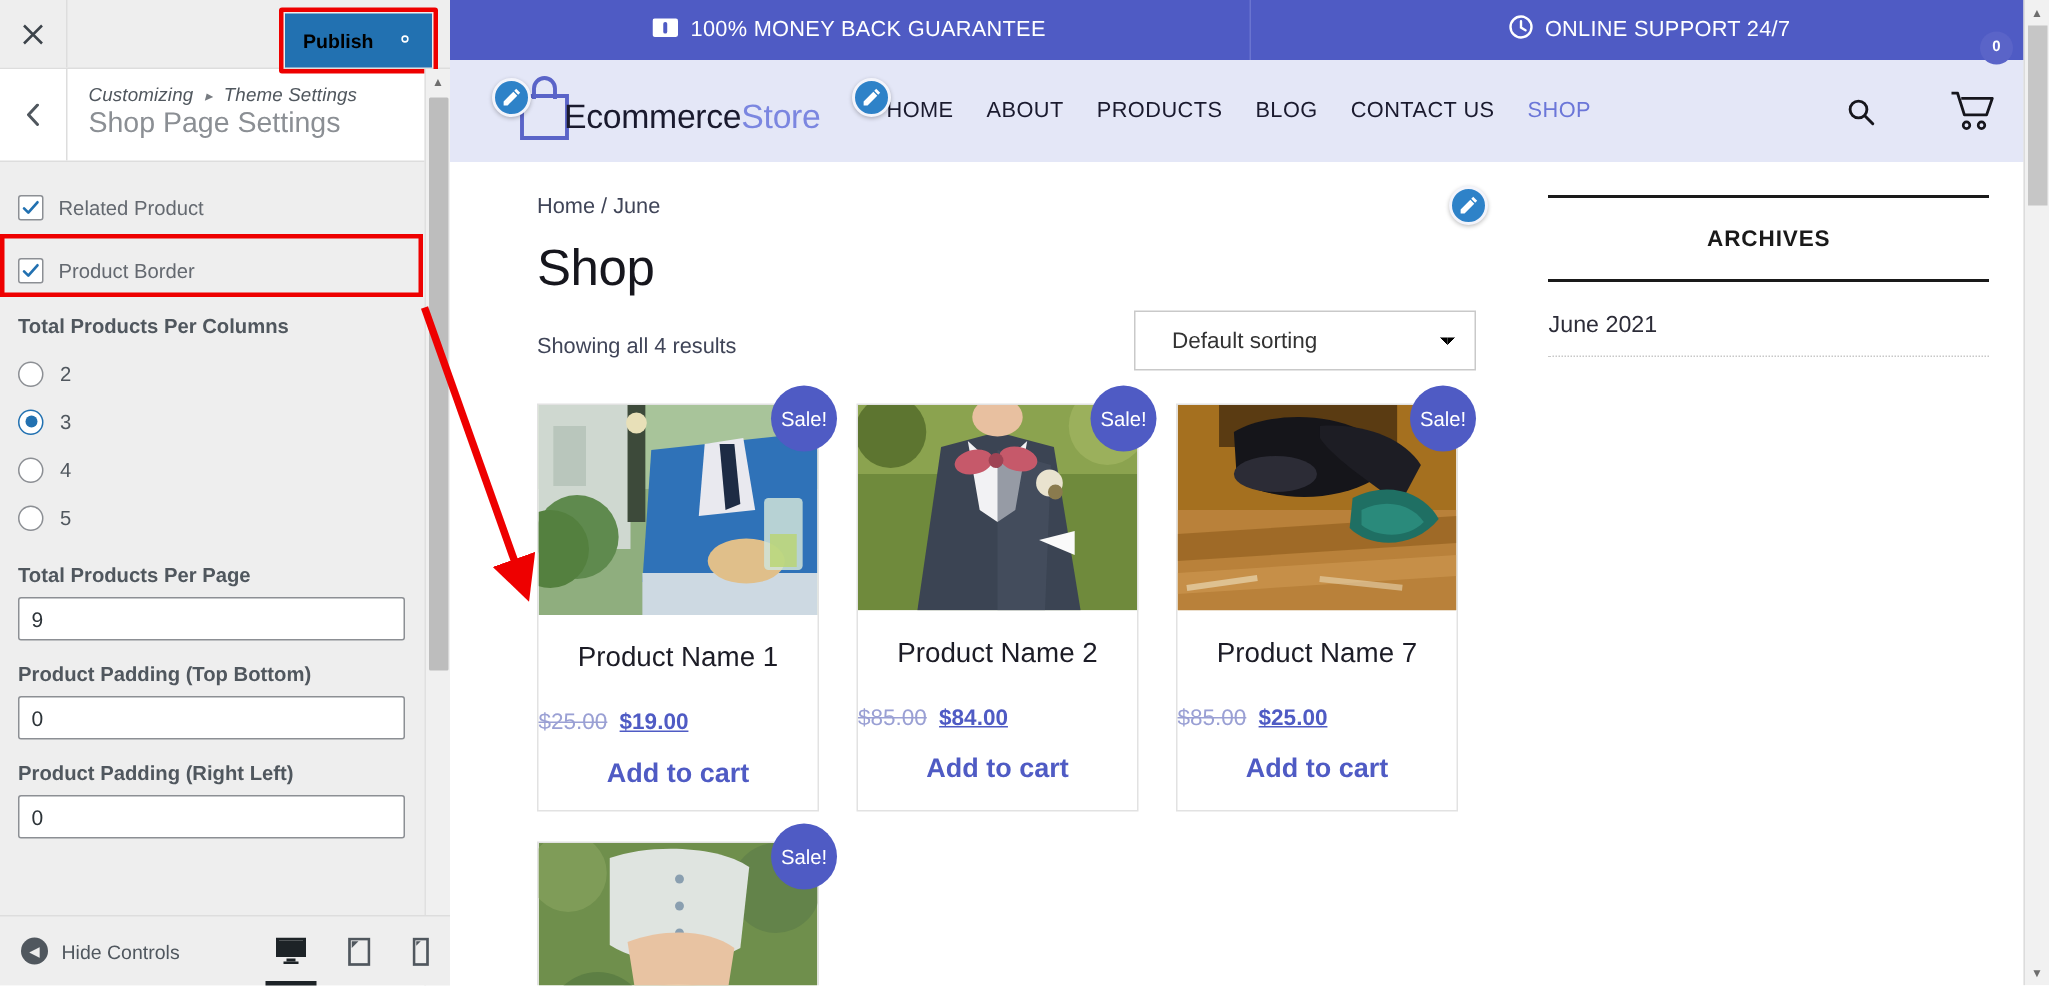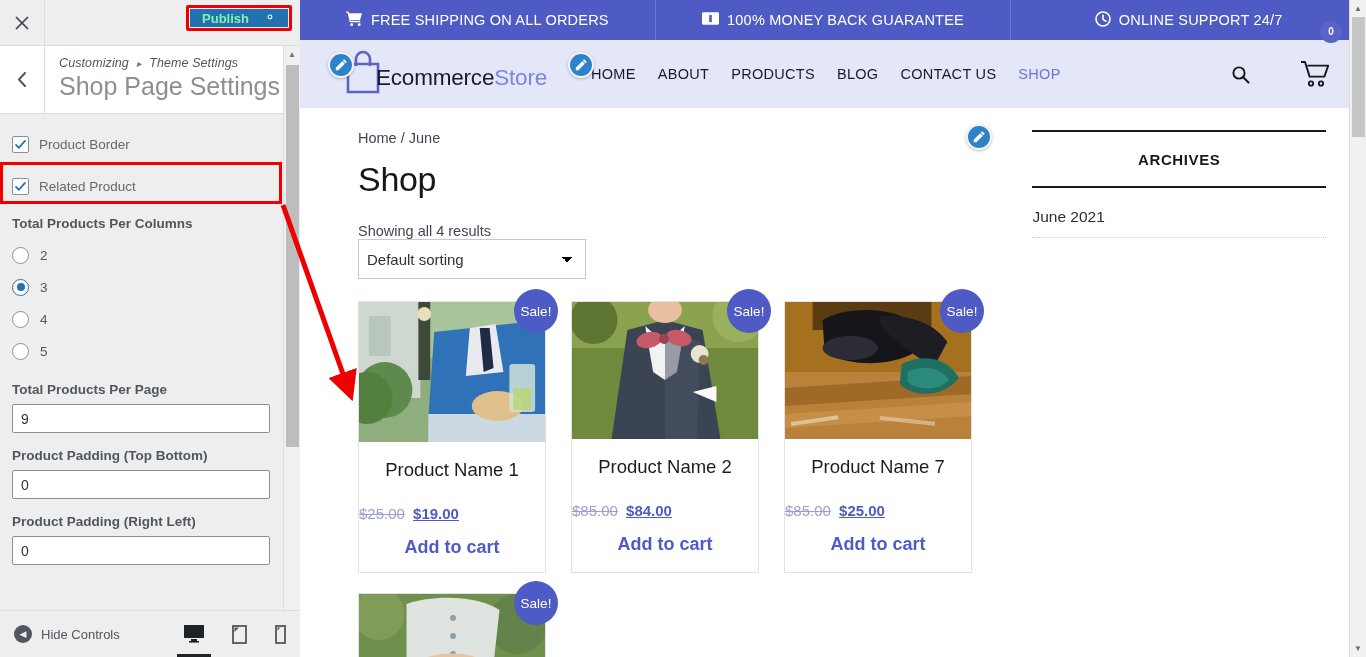--- a/index.html
+++ b/index.html
@@ -34,22 +34,22 @@
     cursor: pointer;
   }
   .cz-publish-wrap {
     position: absolute; right: 8px; top: 5px;
     border: 3px solid #ee0000;
     border-radius: 2px;
     padding: 1px;
   }
   .cz-publish {
     display: flex; align-items: center;
-    background: #2271b1; color: #86efac;
-    height: 18px; padding: 0 0 0 12px;
+    background: #2271b1; color: #000000;
+    height: 36px; padding: 0 0 0 12px;
     font-size: 13px; font-weight: bold;
     cursor: pointer;
   }
   .cz-publish .gear { margin: 0 11px 0 14px; font-size: 13px; }
 
   .cz-header {
     background: #fff;
     display: flex; align-items: stretch;
     border-bottom: 1px solid #ddd;
     min-height: 62px;
@@ -57,21 +57,21 @@
   .cz-back {
     width: 45px;
     display: flex; align-items: center; justify-content: center;
     color: #50575e; font-size: 17px; font-weight: bold;
     border-right: 1px solid #ddd;
     cursor: pointer;
   }
   .cz-titles { padding: 10px 14px 12px 14px; }
   .cz-crumb { font-size: 12.5px; color: #50575e; letter-spacing: .1px; font-style: italic; }
   .cz-crumb .sep { margin: 0 4px; font-size: 10px; color: #787c82; }
-  .cz-panel-title { font-size: 25px; color: #8b8f94; font-weight: 400; margin-top: 2px; }
+  .cz-panel-title { font-size: 19px; color: #8b8f94; font-weight: 400; margin-top: 2px; }
 
   .cz-body {
     position: relative;
     flex: 1;
     background: #eeeeee;
     padding: 14px 12px 8px 12px;
     overflow: hidden;
   }
   .cz-row { display: flex; align-items: center; height: 32px; }
   .cz-row.chk { margin-bottom: 10px; }
@@ -234,26 +234,26 @@
     cursor: pointer; z-index: 6;
   }
 
   .content-area {
     display: flex;
     padding: 22px 40px 0 58px;
   }
   .shop-col { width: 640px; position: relative; }
   .breadcrumb { font-size: 14.5px; color: #404558; }
   .page-title { font-size: 34px; font-weight: 400; color: #16161d; margin-top: 14px; letter-spacing: -.3px; }
-  .result-row { display: flex; align-items: flex-start; justify-content: space-between; margin-top: 8px; flex-direction: column; }
+  .result-row { display: flex; align-items: flex-start; justify-content: space-between; margin-top: 8px; }
   .result-count { font-size: 14.5px; color: #404558; margin-top: 16px; }
   .sort-select {
     width: 228px; height: 40px;
     border: 1px solid #c9c9c9; background: #fff;
-    font-size: 15px; color: #333; padding: 0 8px;
+    font-size: 15px; color: #333; padding: 0 24px;
     font-family: "Liberation Sans", sans-serif;
     -webkit-appearance: none; appearance: none;
     background-image: linear-gradient(45deg, transparent 50%, #000 50%), linear-gradient(135deg, #000 50%, transparent 50%);
     background-position: calc(100% - 18px) 17px, calc(100% - 13px) 17px;
     background-size: 5px 5px, 5px 5px;
     background-repeat: no-repeat;
     cursor: pointer;
   }
 
   .product-grid {
@@ -367,30 +367,30 @@
     </div>
 
     <div class="cz-body">
 
       <div class="cz-row chk">
         <span class="cz-checkbox">
           <svg viewBox="0 0 16 16">
               <path d="M2.5 8.5 L6 12 L13.5 3.5" stroke="#2271b1" stroke-width="2.2" fill="none" stroke-linecap="round" stroke-linejoin="round"></path>
             </svg>
         </span>
-        <span class="cz-lbl">Product Border</span>
+        <span class="cz-lbl">Related Product</span>
       </div>
 
       <div class="cz-row chk">
         <span class="cz-checkbox">
           <svg viewBox="0 0 16 16">
               <path d="M2.5 8.5 L6 12 L13.5 3.5" stroke="#2271b1" stroke-width="2.2" fill="none" stroke-linecap="round" stroke-linejoin="round"></path>
             </svg>
         </span>
-        <span class="cz-lbl">Related Product</span>
+        <span class="cz-lbl">Product Border</span>
       </div>
 
       <div class="highlight-box"></div>
 
       <div class="cz-section-label">Total Products Per Columns</div>
 
       <div class="cz-radio-row">
         <span class="cz-radio"></span>
         <span class="cz-radio-txt">2</span>
       </div>
@@ -451,30 +451,20 @@
             <path d="M2.5 2.5 L5.5 2.5 L2.5 5.5 z" fill="#50575e"></path>
           </svg>
         </span>
       </div>
     </div>
   </div>
 
   <div id="preview">
 
     <div class="promo-bar">
-      <div class="promo-item">
-        <span>
-          <svg width="17" height="16" viewBox="0 0 18 16" fill="#fff">
-            <path d="M0 0h2.6l.7 2H17l-2.2 7.2H5.2L4.9 10h10.3v1.5H4L1.7 1.5H0z"></path>
-            <circle cx="6" cy="14" r="1.5"></circle>
-              <circle cx="14" cy="14" r="1.5"></circle>
-          </svg>
-        </span>
-        <span>FREE SHIPPING ON ALL ORDERS</span>
-      </div>
       <div class="promo-item">
         <span>
           <svg width="17" height="15" viewBox="0 0 18 15">
             <rect x="0" y="1" width="18" height="13" rx="1.5" fill="#fff"></rect>
             <rect x="7.6" y="3.4" width="2.8" height="8.2" rx="1.3" fill="#4f5bc4"></rect>
           </svg>
         </span>
         <span>100% MONEY BACK GUARANTEE</span>
       </div>
       <div class="promo-item">

